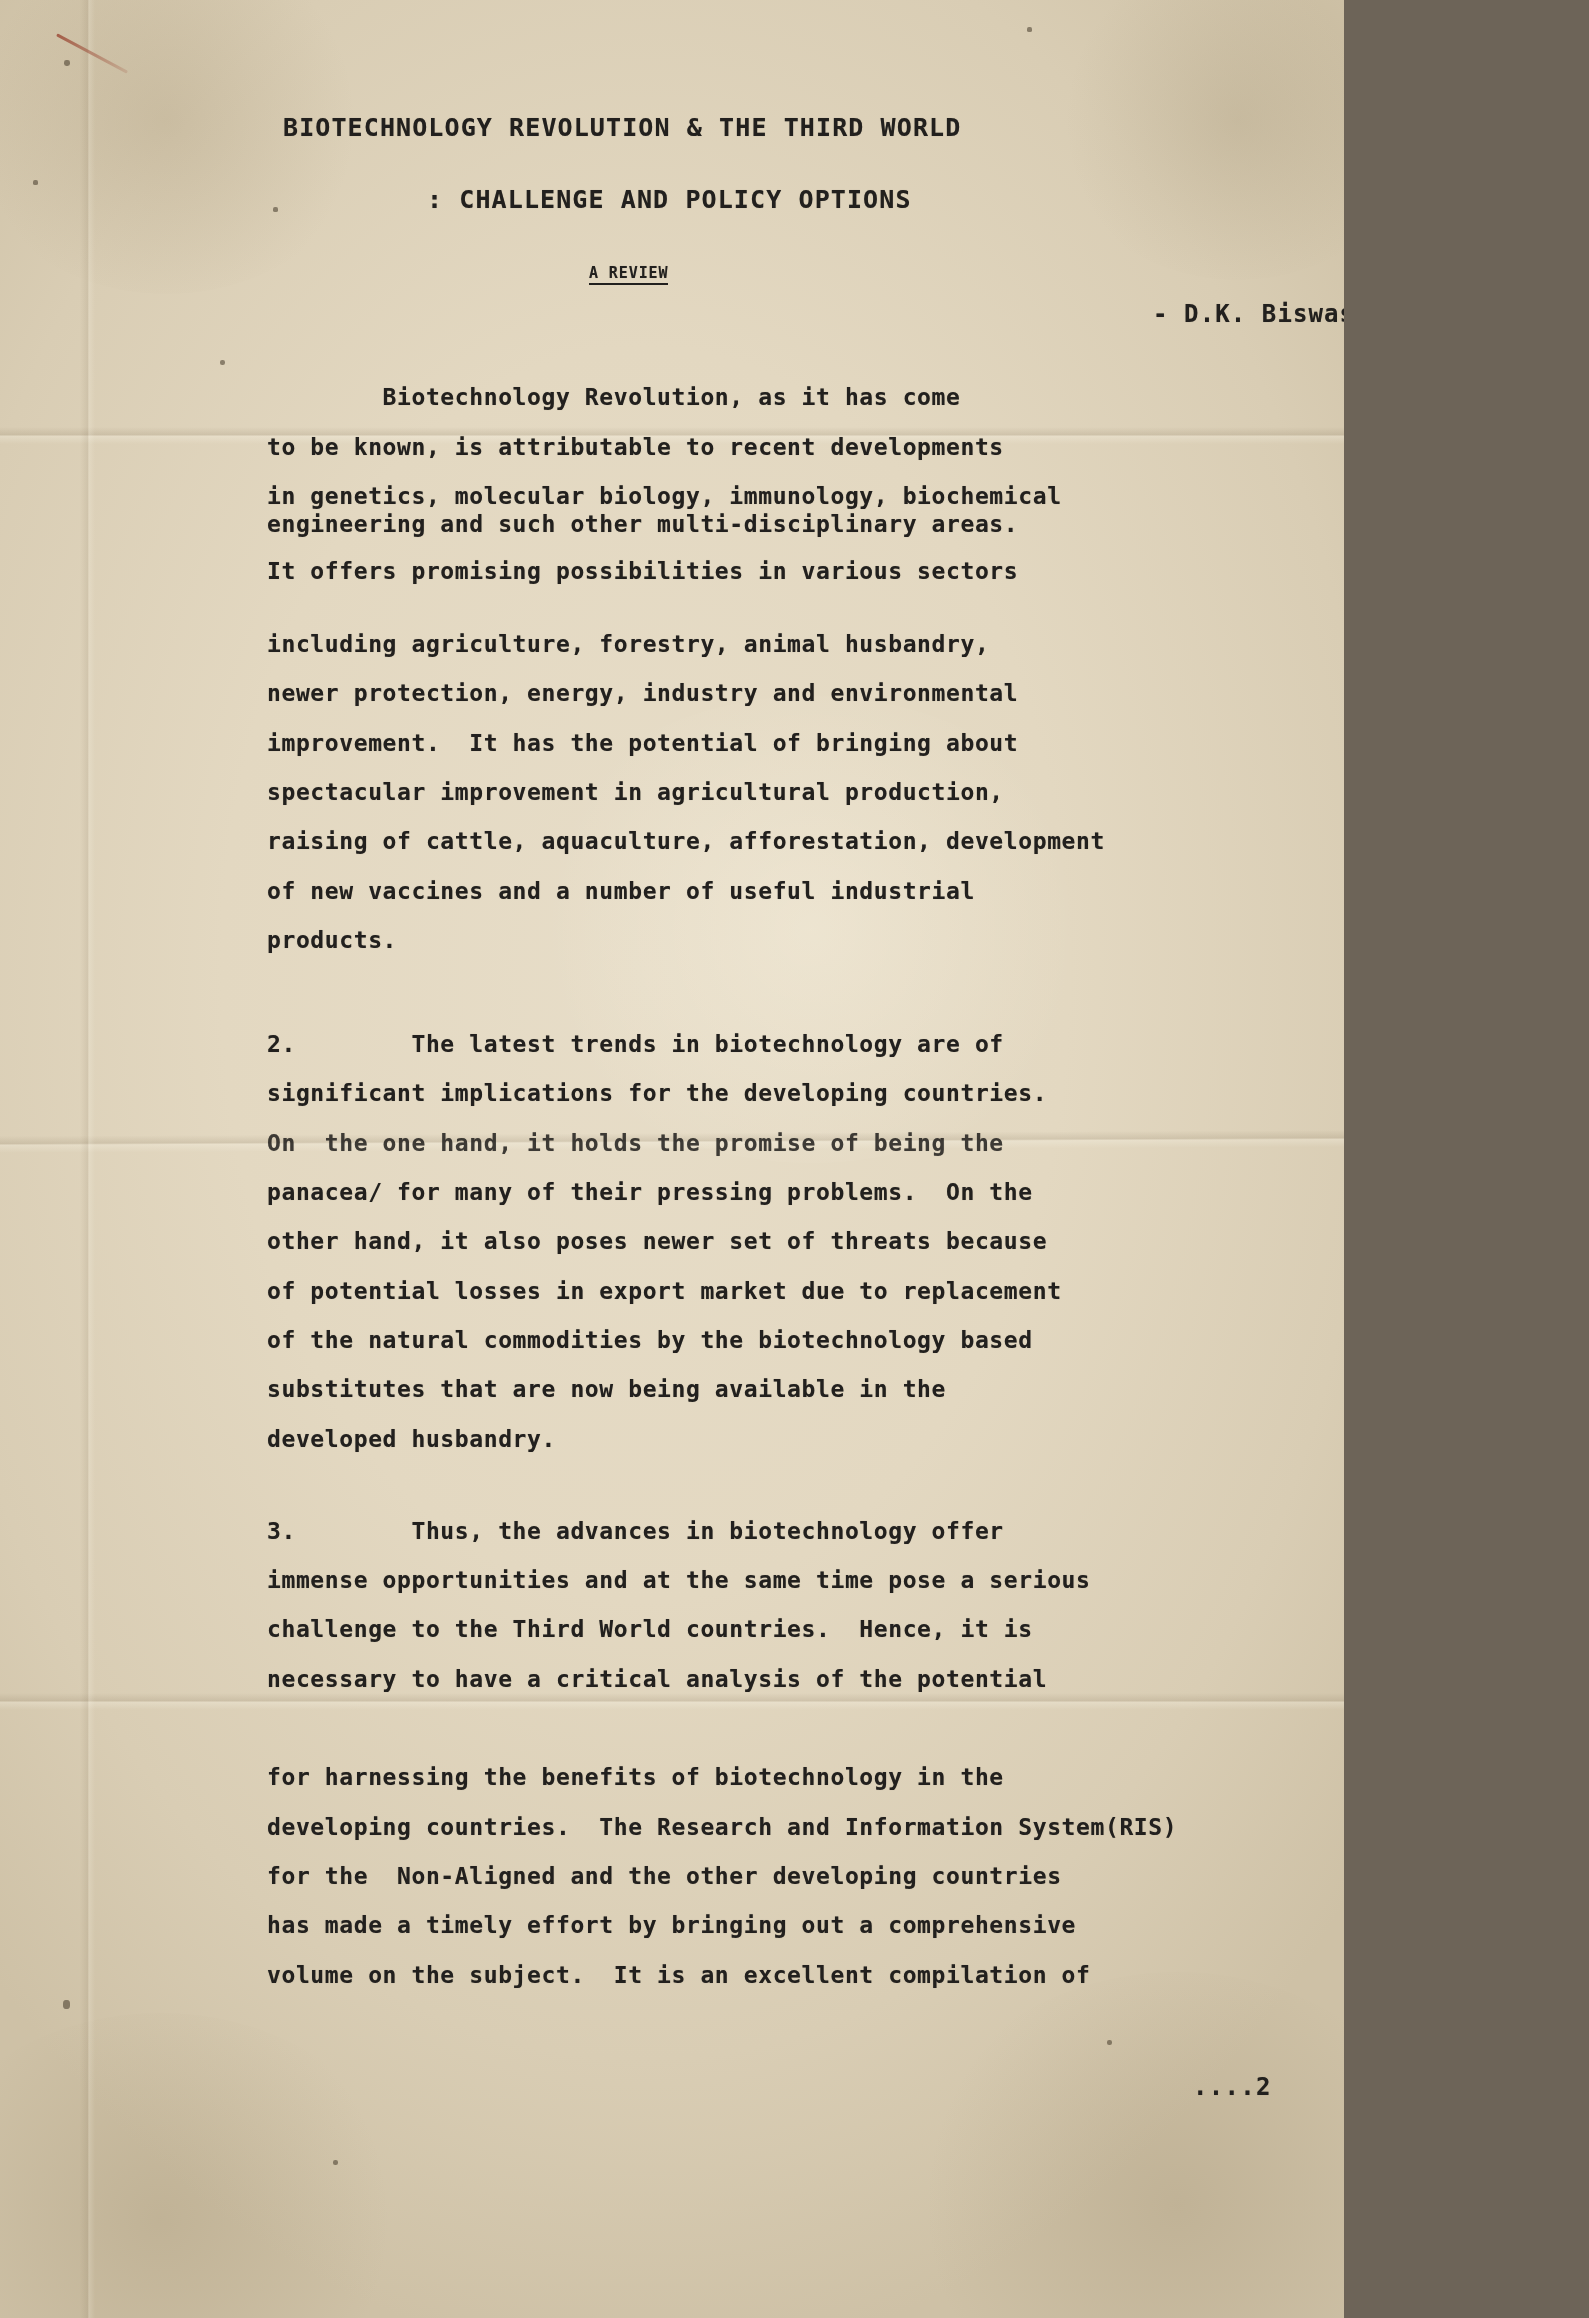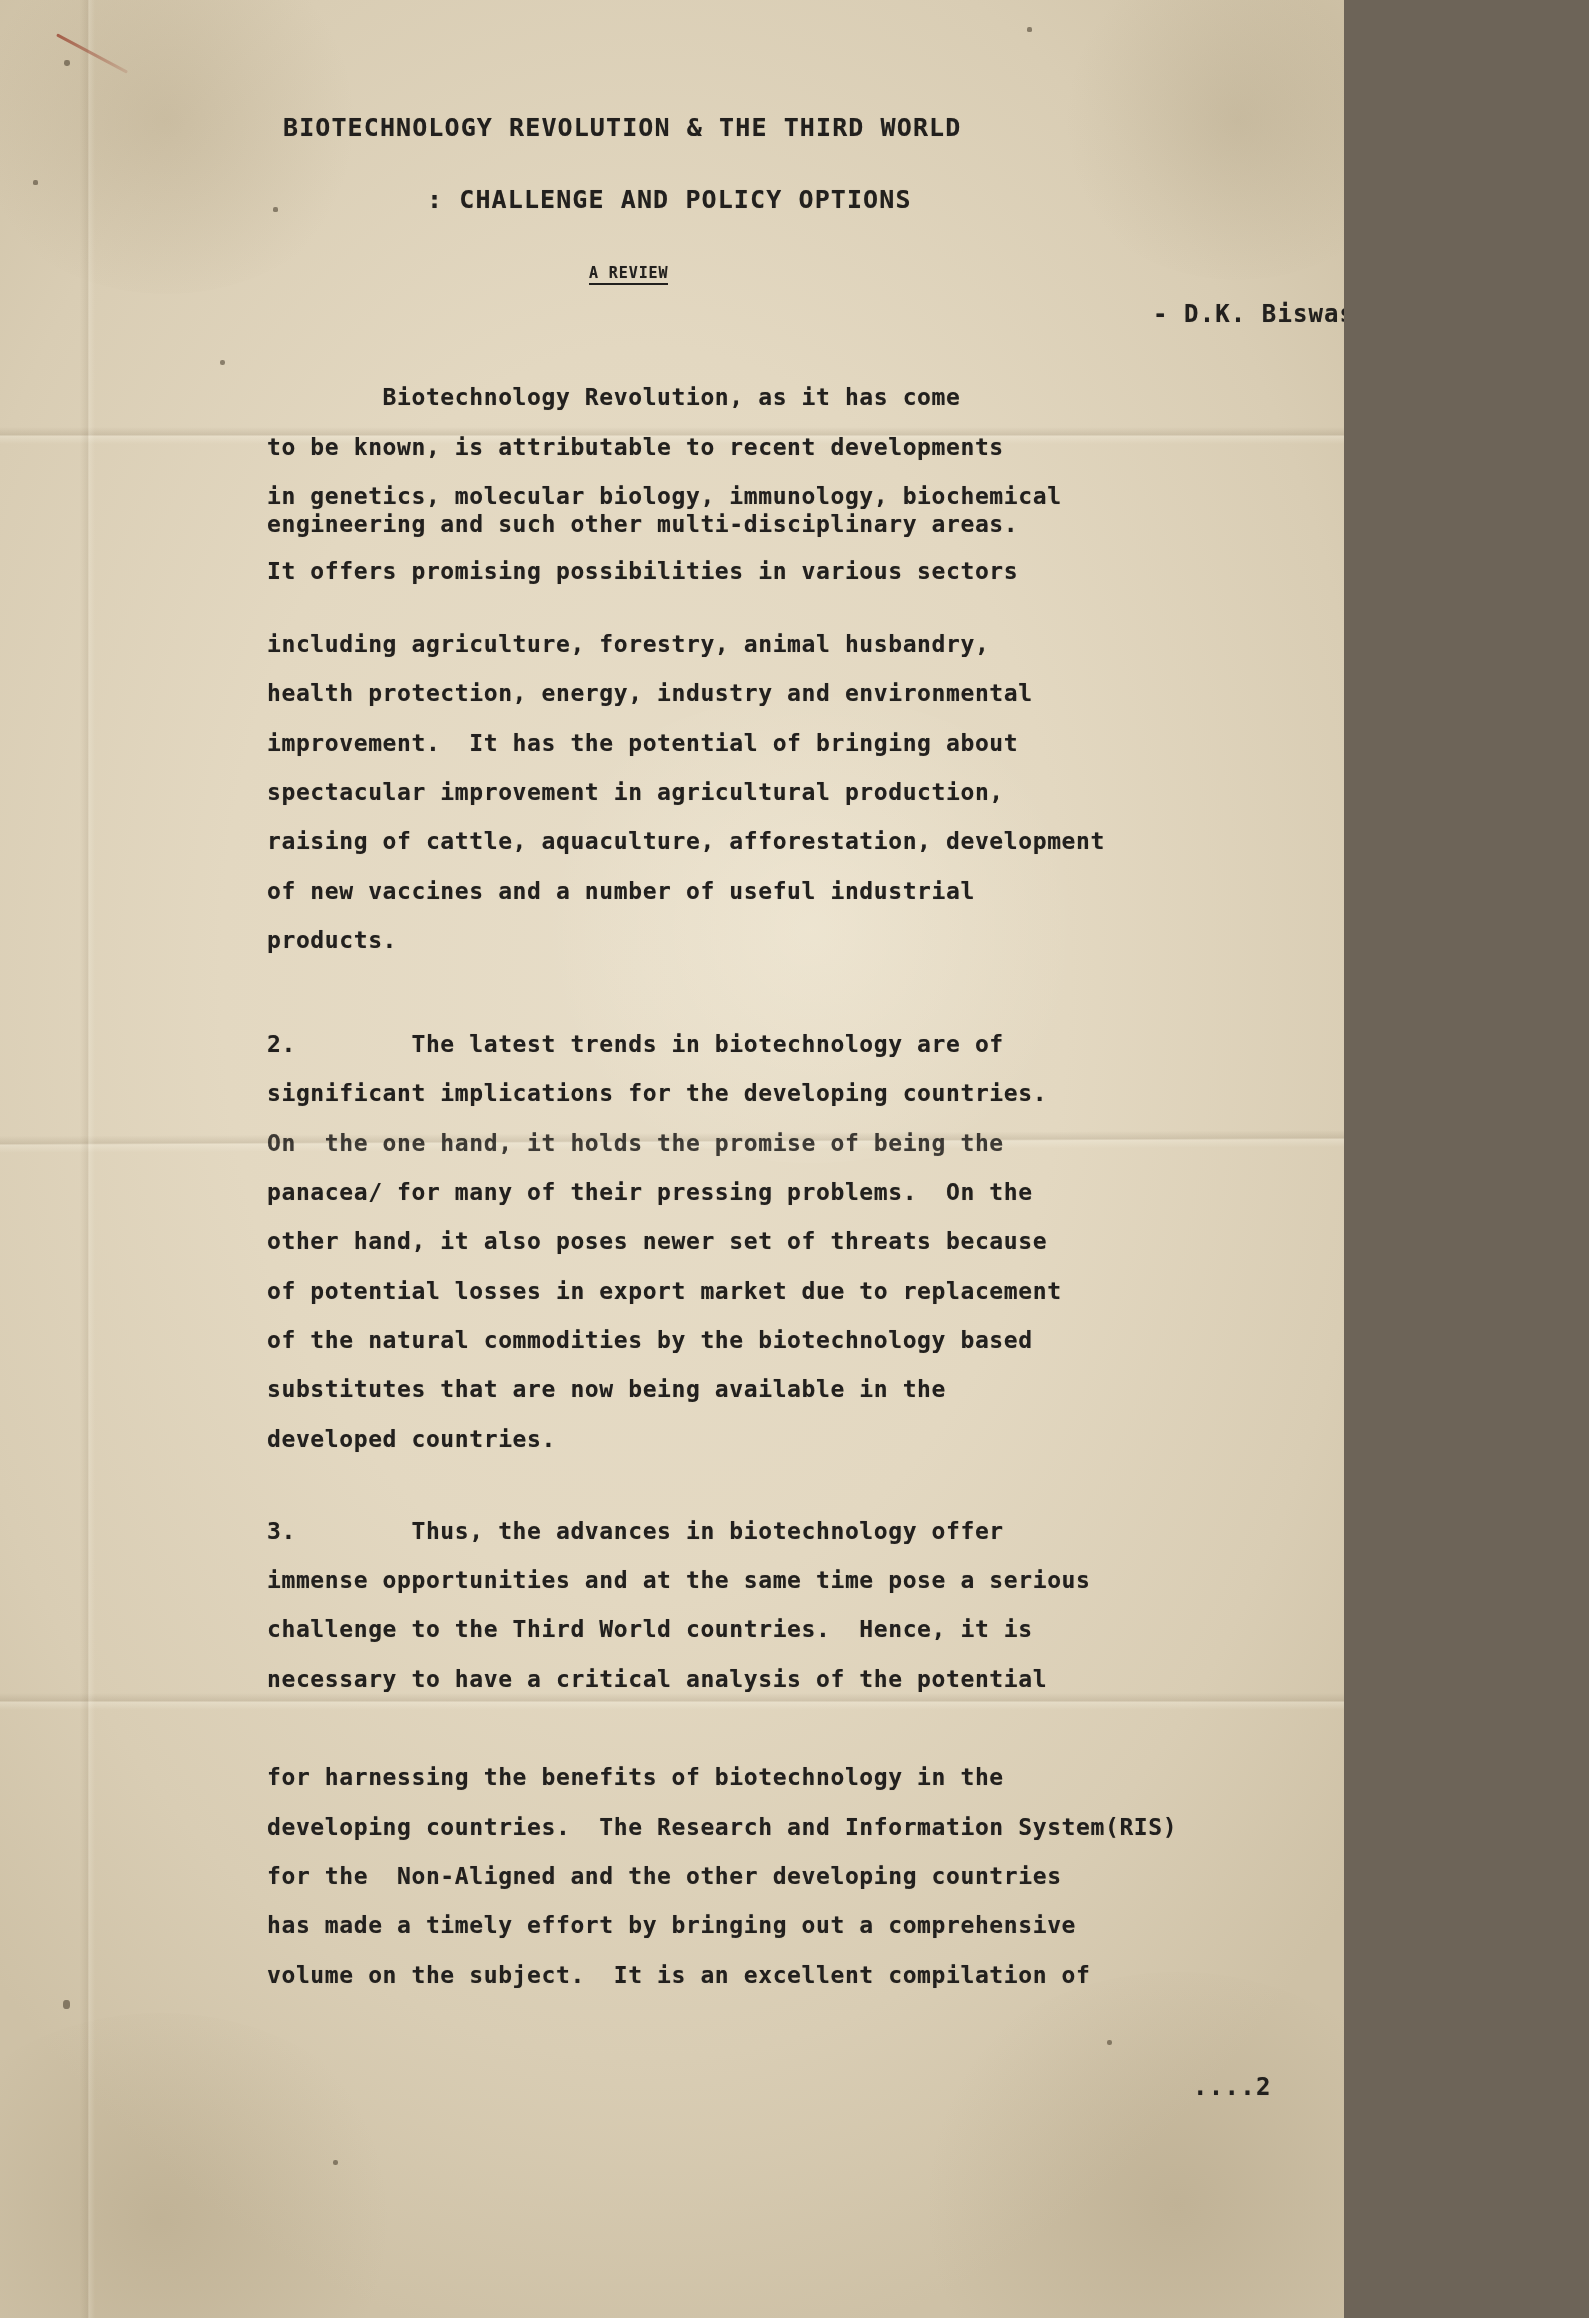--- a/index.html
+++ b/index.html
@@ -163,36 +163,36 @@
     <div class="tx subtitle-line" style="left:427px;  top:185px;">: CHALLENGE AND POLICY OPTIONS</div>
     <div class="tx review" style="left:589px;  top:264px;">A REVIEW</div>
     <div class="tx author" style="left:1153px; top:300px;">- D.K. Biswas</div>
 
     <div class="tx body-line dark" style="left:267px; top:385px;">        Biotechnology Revolution, as it has come</div>
     <div class="tx body-line" style="left:267px; top:435px;">to be known, is attributable to recent developments</div>
     <div class="tx body-line" style="left:267px; top:484px;">in genetics, molecular biology, immunology, biochemical</div>
     <div class="tx body-line" style="left:267px; top:512px;">engineering and such other multi-disciplinary areas.</div>
     <div class="tx body-line" style="left:267px; top:559px;">It offers promising possibilities in various sectors</div>
     <div class="tx body-line" style="left:267px; top:632px;">including agriculture, forestry, animal husbandry,</div>
-    <div class="tx body-line" style="left:267px; top:681px;">health protection, energy, industry and environmental</div>
+    <div class="tx body-line" style="left:267px; top:681px;">newer protection, energy, industry and environmental</div>
     <div class="tx body-line" style="left:267px; top:731px;">improvement.  It has the potential of bringing about</div>
     <div class="tx body-line" style="left:267px; top:780px;">spectacular improvement in agricultural production,</div>
     <div class="tx body-line" style="left:267px; top:829px;">raising of cattle, aquaculture, afforestation, development</div>
     <div class="tx body-line" style="left:267px; top:879px;">of new vaccines and a number of useful industrial</div>
     <div class="tx body-line" style="left:267px; top:928px;">products.</div>
 
     <div class="tx body-line" style="left:267px; top:1032px;">2.        The latest trends in biotechnology are of</div>
     <div class="tx body-line" style="left:267px; top:1081px;">significant implications for the developing countries.</div>
     <div class="tx body-line dim" style="left:267px; top:1131px;">On  the one hand, it holds the promise of being the</div>
     <div class="tx body-line" style="left:267px; top:1180px;">panacea/ for many of their pressing problems.  On the</div>
     <div class="tx body-line" style="left:267px; top:1229px;">other hand, it also poses newer set of threats because</div>
     <div class="tx body-line" style="left:267px; top:1279px;">of potential losses in export market due to replacement</div>
     <div class="tx body-line" style="left:267px; top:1328px;">of the natural commodities by the biotechnology based</div>
     <div class="tx body-line" style="left:267px; top:1377px;">substitutes that are now being available in the</div>
-    <div class="tx body-line" style="left:267px; top:1427px;">developed countries.</div>
+    <div class="tx body-line" style="left:267px; top:1427px;">developed husbandry.</div>
 
     <div class="tx body-line" style="left:267px; top:1519px;">3.        Thus, the advances in biotechnology offer</div>
     <div class="tx body-line" style="left:267px; top:1568px;">immense opportunities and at the same time pose a serious</div>
     <div class="tx body-line" style="left:267px; top:1617px;">challenge to the Third World countries.  Hence, it is</div>
     <div class="tx body-line" style="left:267px; top:1667px;">necessary to have a critical analysis of the potential</div>
     <div class="tx body-line" style="left:267px; top:1765px;text-align:center;">for harnessing the benefits of biotechnology in the</div>
     <div class="tx body-line" style="left:267px; top:1815px;text-align:right;">developing countries.  The Research and Information System(RIS)</div>
     <div class="tx body-line" style="left:267px; top:1864px;">for the  Non-Aligned and the other developing countries</div>
     <div class="tx body-line" style="left:267px; top:1913px;">has made a timely effort by bringing out a comprehensive</div>
     <div class="tx body-line" style="left:267px; top:1963px;">volume on the subject.  It is an excellent compilation of</div>

